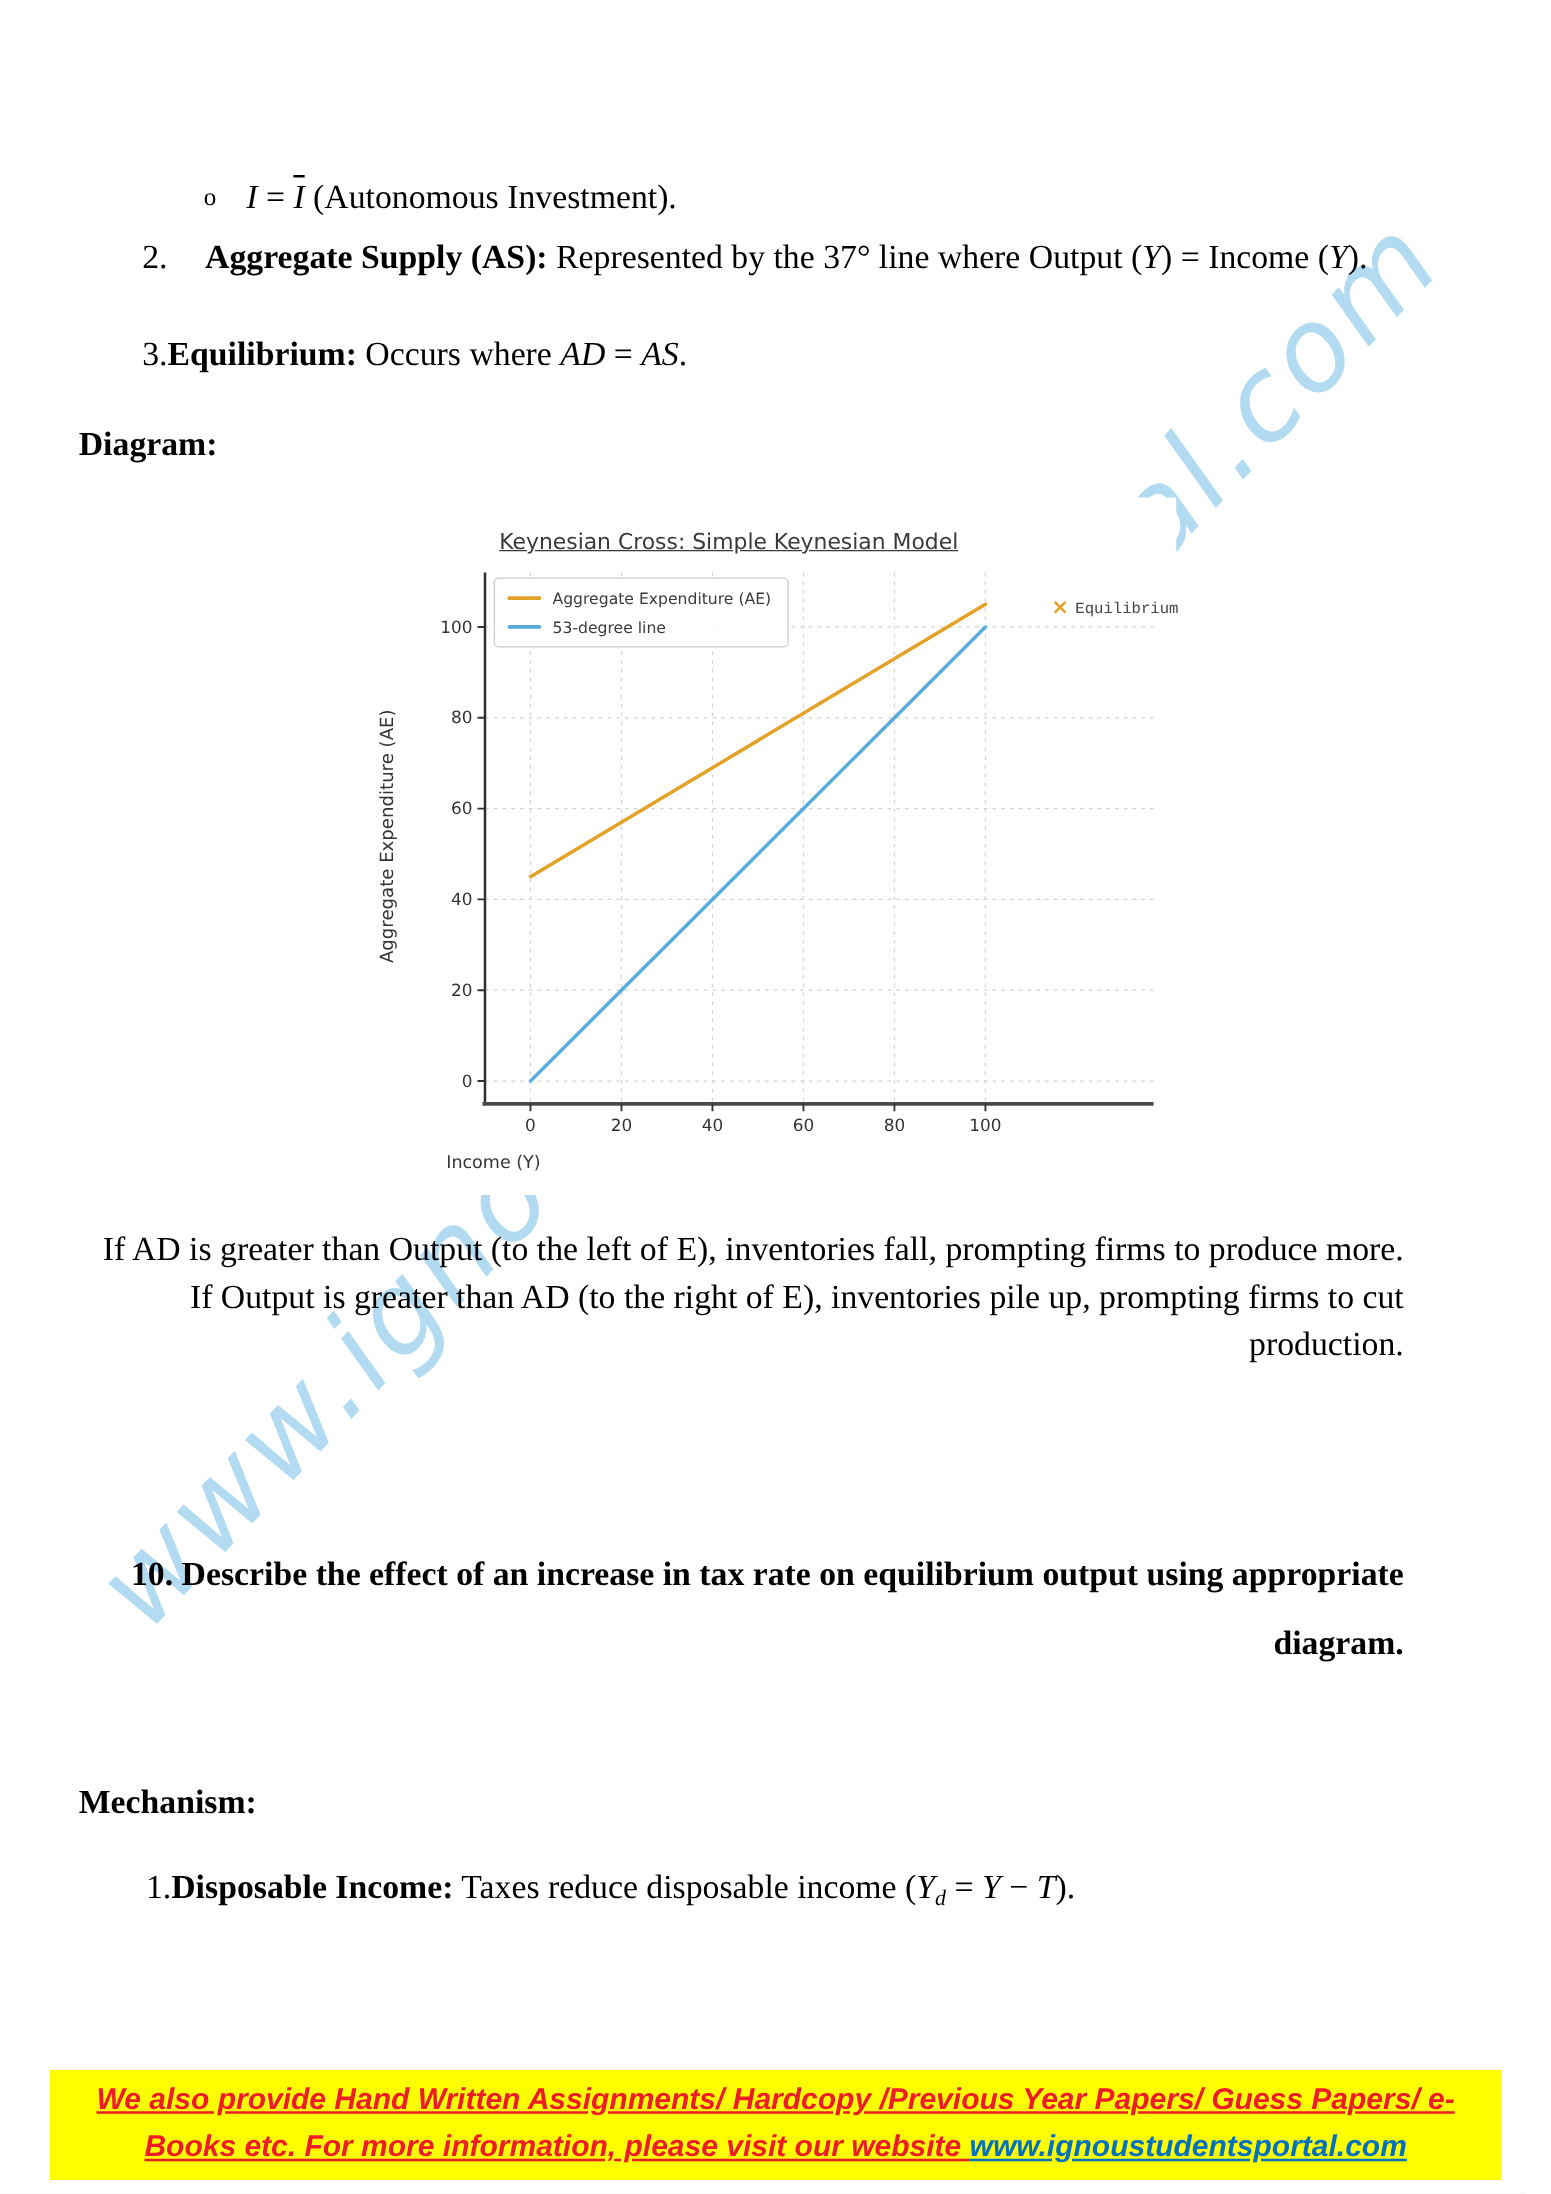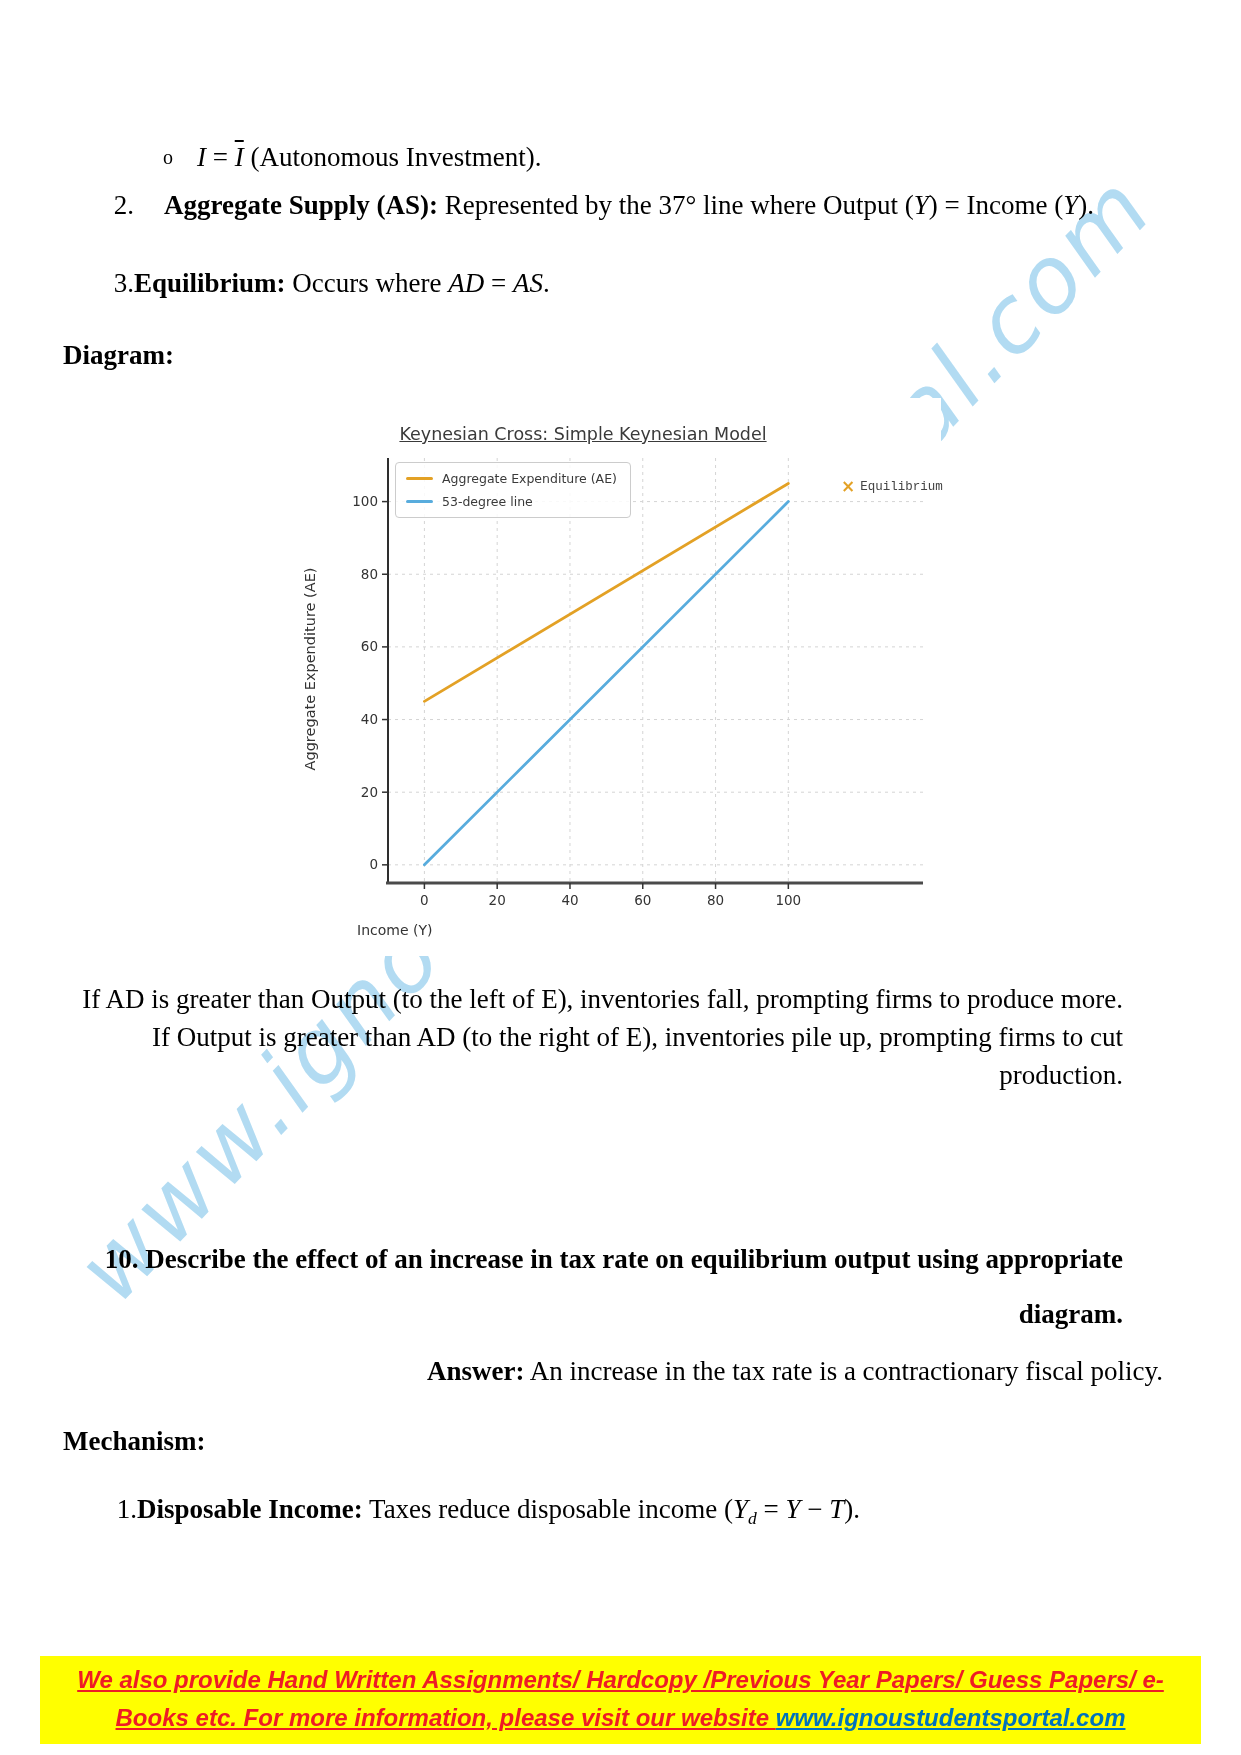--- a/index.html
+++ b/index.html
@@ -142,21 +142,20 @@
       <span class="annot-x" id="annot-marker" style="color: rgb(227, 161, 37);">×</span>
       <span class="annot-label">Equilibrium</span>
     </div>
     <div class="xlabel">Income (Y)</div>
   </div>
 
   <div class="abs body-text" style="left:63px; top:980px; width:1060px;">If AD is greater than Output (to the left of E), inventories fall, prompting firms to produce more. If Output is greater than AD (to the right of E), inventories pile up, prompting firms to cut production.</div>
 
   <div class="abs body-text bold" style="left:63px; top:1232px; width:1060px; line-height:55px;">10. Describe the effect of an increase in tax rate on equilibrium output using appropriate diagram.</div>
 
-  <div class="abs body-text" style="left:63px; top:1352px; width:1100px;"><span class="s-b">Answer:</span><span> An increase in the tax rate is a contractionary fiscal policy.</span></div>
 
   <div class="abs body-text bold" style="left:63px; top:1422px;">Mechanism:</div>
 
   <div class="abs body-text num-item" style="left:100px; top:1490px; width:1075px;">
     <span class="num">1.</span>
     <span><span class="s-b">Disposable Income:</span><span> Taxes reduce disposable income (</span><span class="s-i">Y</span><span class="s-i s-sub">d</span><span> = </span><span class="s-i">Y</span><span> − </span><span class="s-i">T</span><span>).</span></span>
   </div>
 
   <div class="footer" id="footer" style="background: rgb(255, 255, 0); color: rgb(238, 28, 37);">
     <span class="u">We also provide Hand Written Assignments/ Hardcopy /Previous Year Papers/ Guess Papers/ e-</span><br>

